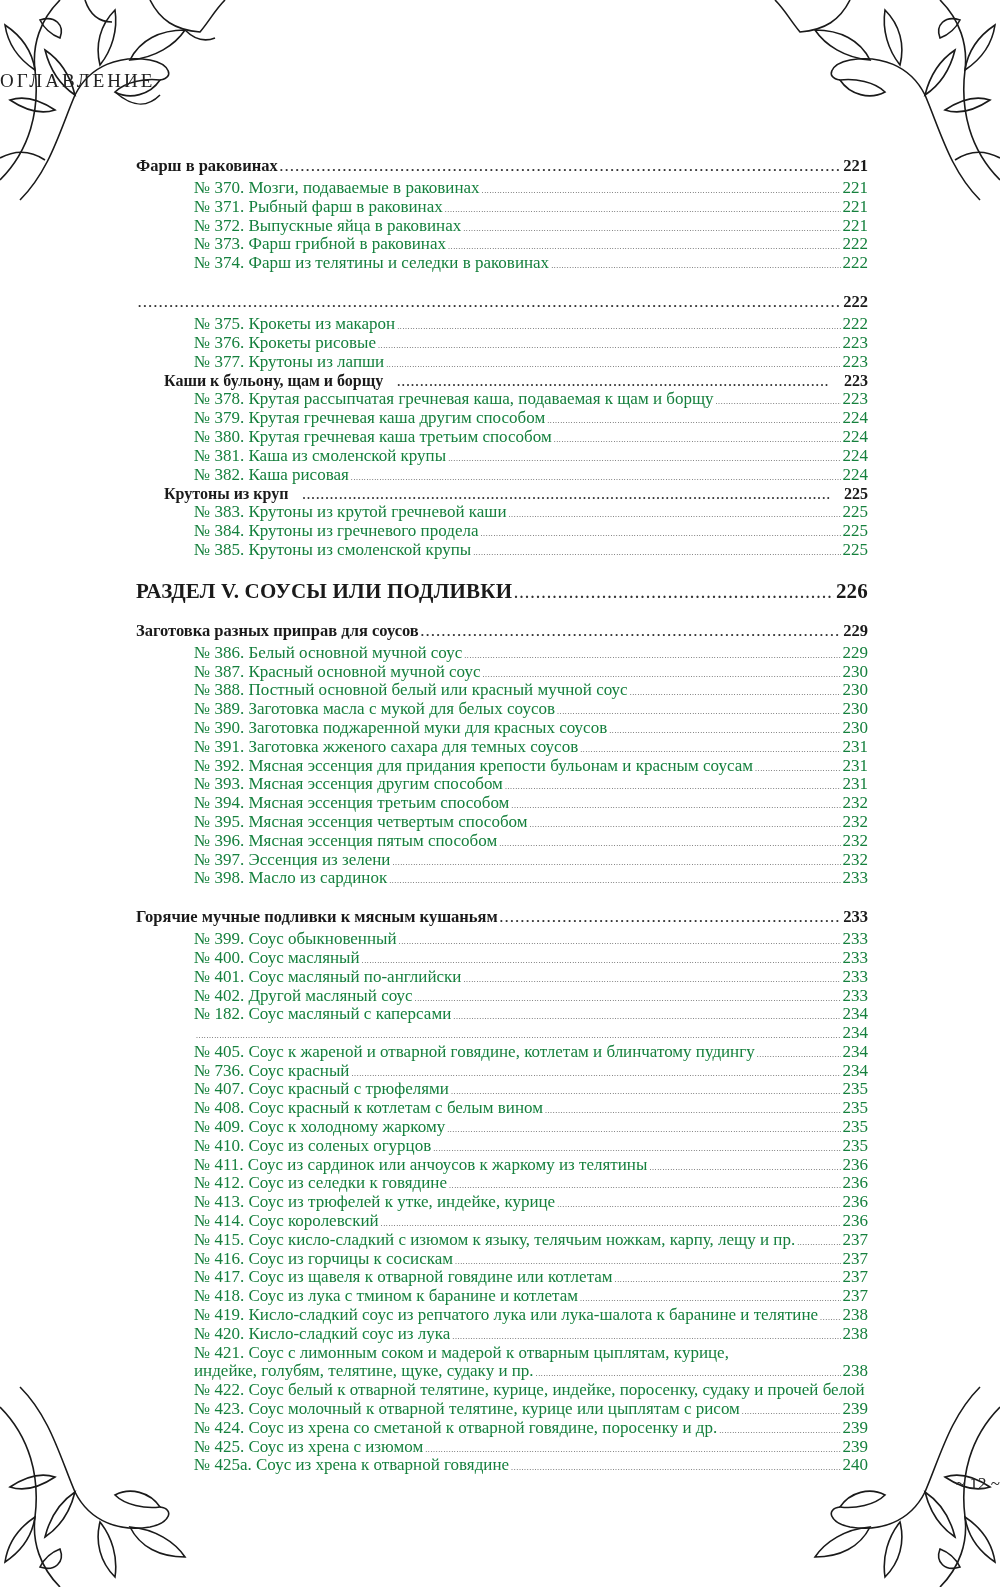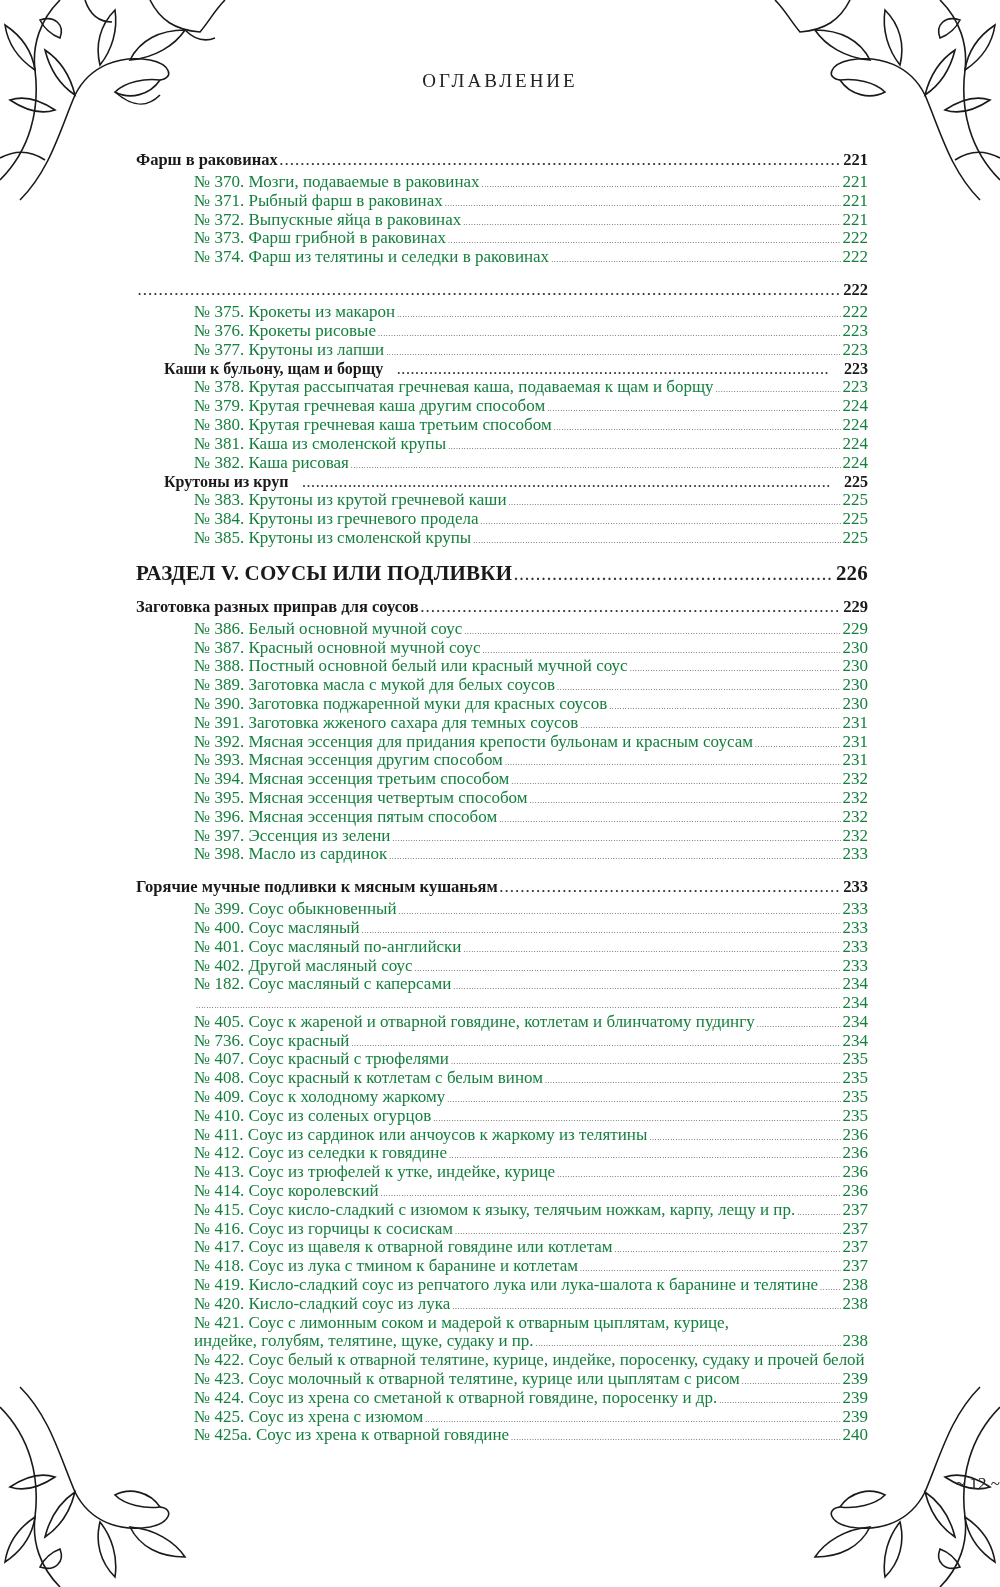--- a/index.html
+++ b/index.html
@@ -5,37 +5,37 @@
     html, body { margin: 0; padding: 0; background: #ffffff; }
     body { width: 1000px; height: 1587px; position: relative; overflow: hidden;
       font-family: "Liberation Serif", "DejaVu Serif", serif; color: #1a1a1a; }
     .ornament { position: absolute; width: 230px; height: 230px; }
     .ornament svg { width: 100%; height: 100%; }
     .orn-tl { left: 0; top: 0; }
     .orn-tr { right: 0; top: 0; transform: scaleX(-1); }
     .orn-bl { left: 0; bottom: 0; transform: scaleY(-1); }
     .orn-br { right: 0; bottom: 0; transform: scale(-1,-1); }
 
-    .page-title { position: absolute; top: 70px; left: 0; width: 1000px; text-align: center;
+    .page-title { position: absolute; top: 70px; left: 0; width: 1000px; text-align: left;
       font-size: 19px; letter-spacing: 3px; color: #222; }
 
     .toc { position: absolute; top: 143px; left: 136px; width: 732px; }
     .row { display: flex; align-items: baseline; white-space: nowrap; overflow: hidden; }
     .row .t { flex: 0 0 auto; }
     .row .d { flex: 1 1 auto; overflow: hidden; margin: 0 2px; color: #333; }
     .row .d::after { content: "......................................................................................................................................................................................................................................................................................................................................................"; letter-spacing: 0.5px; }
     .row .p { flex: 0 0 auto; text-align: right; }
 
-    .sec { font-weight: bold; font-size: 16.5px; height: 26px; line-height: 26px; margin-top: 4px; }
+    .sec { font-weight: bold; font-size: 16.5px; height: 26px; line-height: 26px; margin-top: 10px; }
     .sec .d::after { letter-spacing: 2px; font-size: 13px; }
     .sub { font-weight: bold; font-size: 16px; height: 19px; line-height: 19px; padding-left: 28px; gap: 12px; }
     .sub .d::after { letter-spacing: 1.6px; font-size: 12px; }
     .item { font-size: 17px; height: 18.8px; line-height: 18.8px; padding-left: 58px; color: #15803d; }
     .item .d::after { font-size: 8px; letter-spacing: 0.6px; }
-    .part { font-weight: bold; font-size: 21px; height: 34px; line-height: 34px; margin-top: 8px;
+    .part { font-weight: bold; font-size: 21px; height: 34px; line-height: 34px; margin-top: 14px;
       letter-spacing: 0.2px; }
     .part .d::after { font-size: 14px; letter-spacing: 2px; }
     .gap { height: 6px; }
 
     .page-number { position: absolute; top: 1474px; left: 0; width: 1000px; text-align: right;
       font-size: 17px; color: #222; }
   </style>
 </head>
 <body>
 

